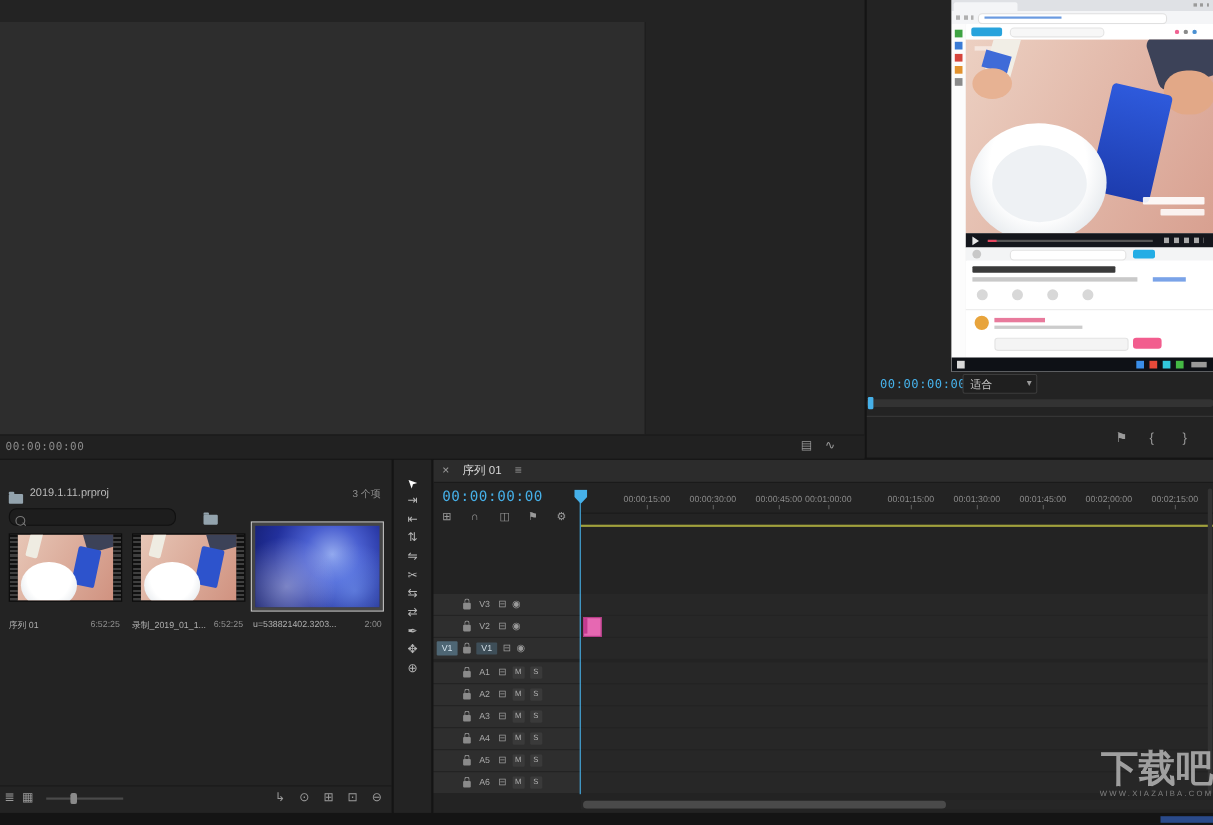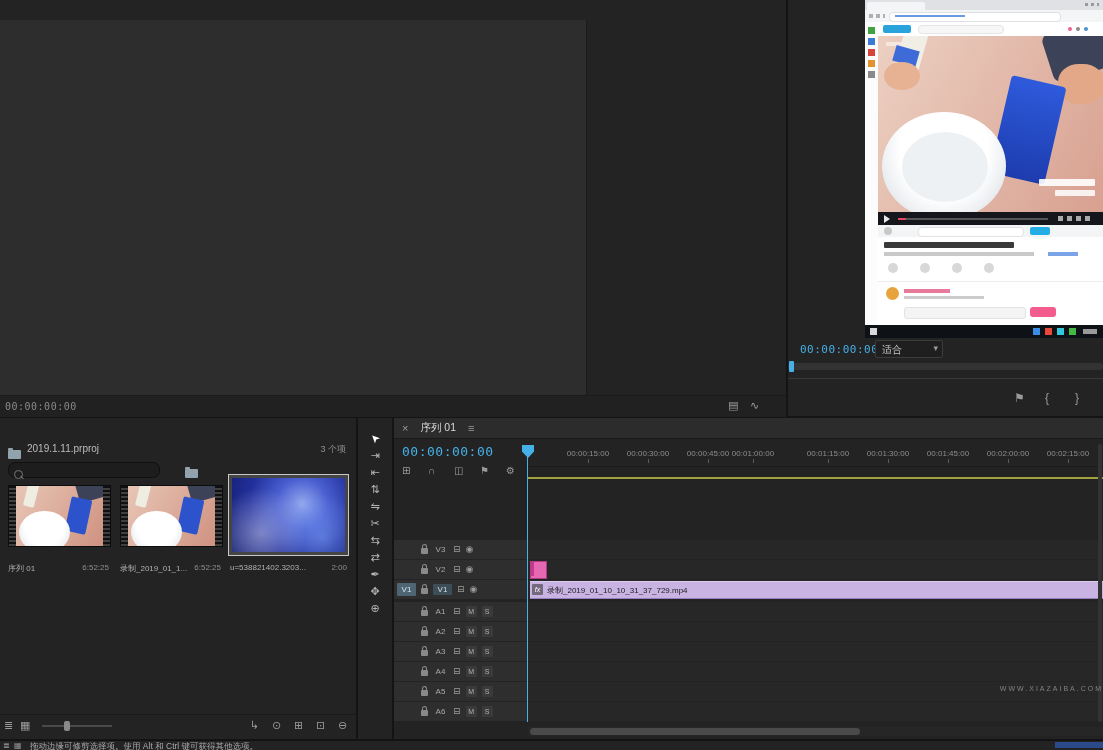--- a/index.html
+++ b/index.html
@@ -336,37 +336,29 @@
     <div class="lane" style="top:184px"></div>
     <div class="lane" style="top:204px"></div>
     <div class="lane" style="top:224px"></div>
     <div class="lane" style="top:244px"></div>
     <div class="lane" style="top:264px"></div>
     <div class="lane" style="top:284px"></div>
 
     <div class="abs" style="left:136px;top:143px;width:15px;height:16px;background:#e668b2;border:1px solid #b23a85">
       <span class="abs" style="left:0;top:0;width:3px;height:14px;background:#c23a8e"></span>
     </div>
-    <div class="abs" style="left:136px;top:163px;width:573px;height:16px;background:#c9b3e3;border-top:1px solid #dccbf0;border-bottom:1px solid #9a7fc0">
-      <span class="abs" style="left:2px;top:2px;width:11px;height:11px;background:rgba(45,45,45,.55);color:#fff;font-size:7px;font-style:italic;display:flex;align-items:center;justify-content:center;border-radius:1px">fx</span>
-      <span class="abs" style="left:17px;top:3px;font-size:8px;color:#1d1d1d;white-space:nowrap">录制_2019_01_10_10_31_37_729.mp4</span>
-    </div>
 
     <div class="abs" style="left:128px;top:27px;width:12px;height:13px;background:#46b0e8;clip-path:polygon(0 0,100% 0,100% 50%,50% 100%,0 50%)"></div>
     <div class="abs" style="left:133px;top:38px;width:1px;height:266px;background:#46b0e8"></div>
 
     <div class="abs" style="left:134px;top:309px;width:575px;height:9px;background:#262626"></div>
     <div class="abs" style="left:136px;top:310px;width:330px;height:7px;background:#4a4a4a;border-radius:4px"></div>
     <div class="abs" style="right:1px;top:26px;width:4px;height:278px;background:#333;border-radius:2px"></div>
   </div>
 
-  <div class="abs" style="left:0;top:740px;width:1103px;height:10px;background:#232323;border-top:1px solid #121212">
-    <span class="abs ic i-list" style="left:3px;top:1px;font-size:8px"></span>
-    <span class="abs ic i-grid" style="left:14px;top:1px;font-size:8px"></span>
-    <span class="abs" style="left:30px;top:0;font-size:8.5px;line-height:10px;color:#a8a8a8;white-space:nowrap">拖动边缘可修剪选择项。使用 Alt 和 Ctrl 键可获得其他选项。</span>
-  </div>
 
   <div class="abs" style="left:985px;top:682px;width:118px;text-align:right;pointer-events:none">
+    <div style="font-size:34px;font-weight:bold;color:rgba(200,200,200,.75);line-height:1">下载吧</div>
     <div style="font-size:7px;letter-spacing:2px;color:rgba(200,200,200,.55);margin-top:3px">WWW.XIAZAIBA.COM</div>
     <div style="position:absolute;right:0;top:60px;width:48px;height:6px;background:#2a4a8a"></div>
   </div>
 
 </div>
 
 </body></html>

